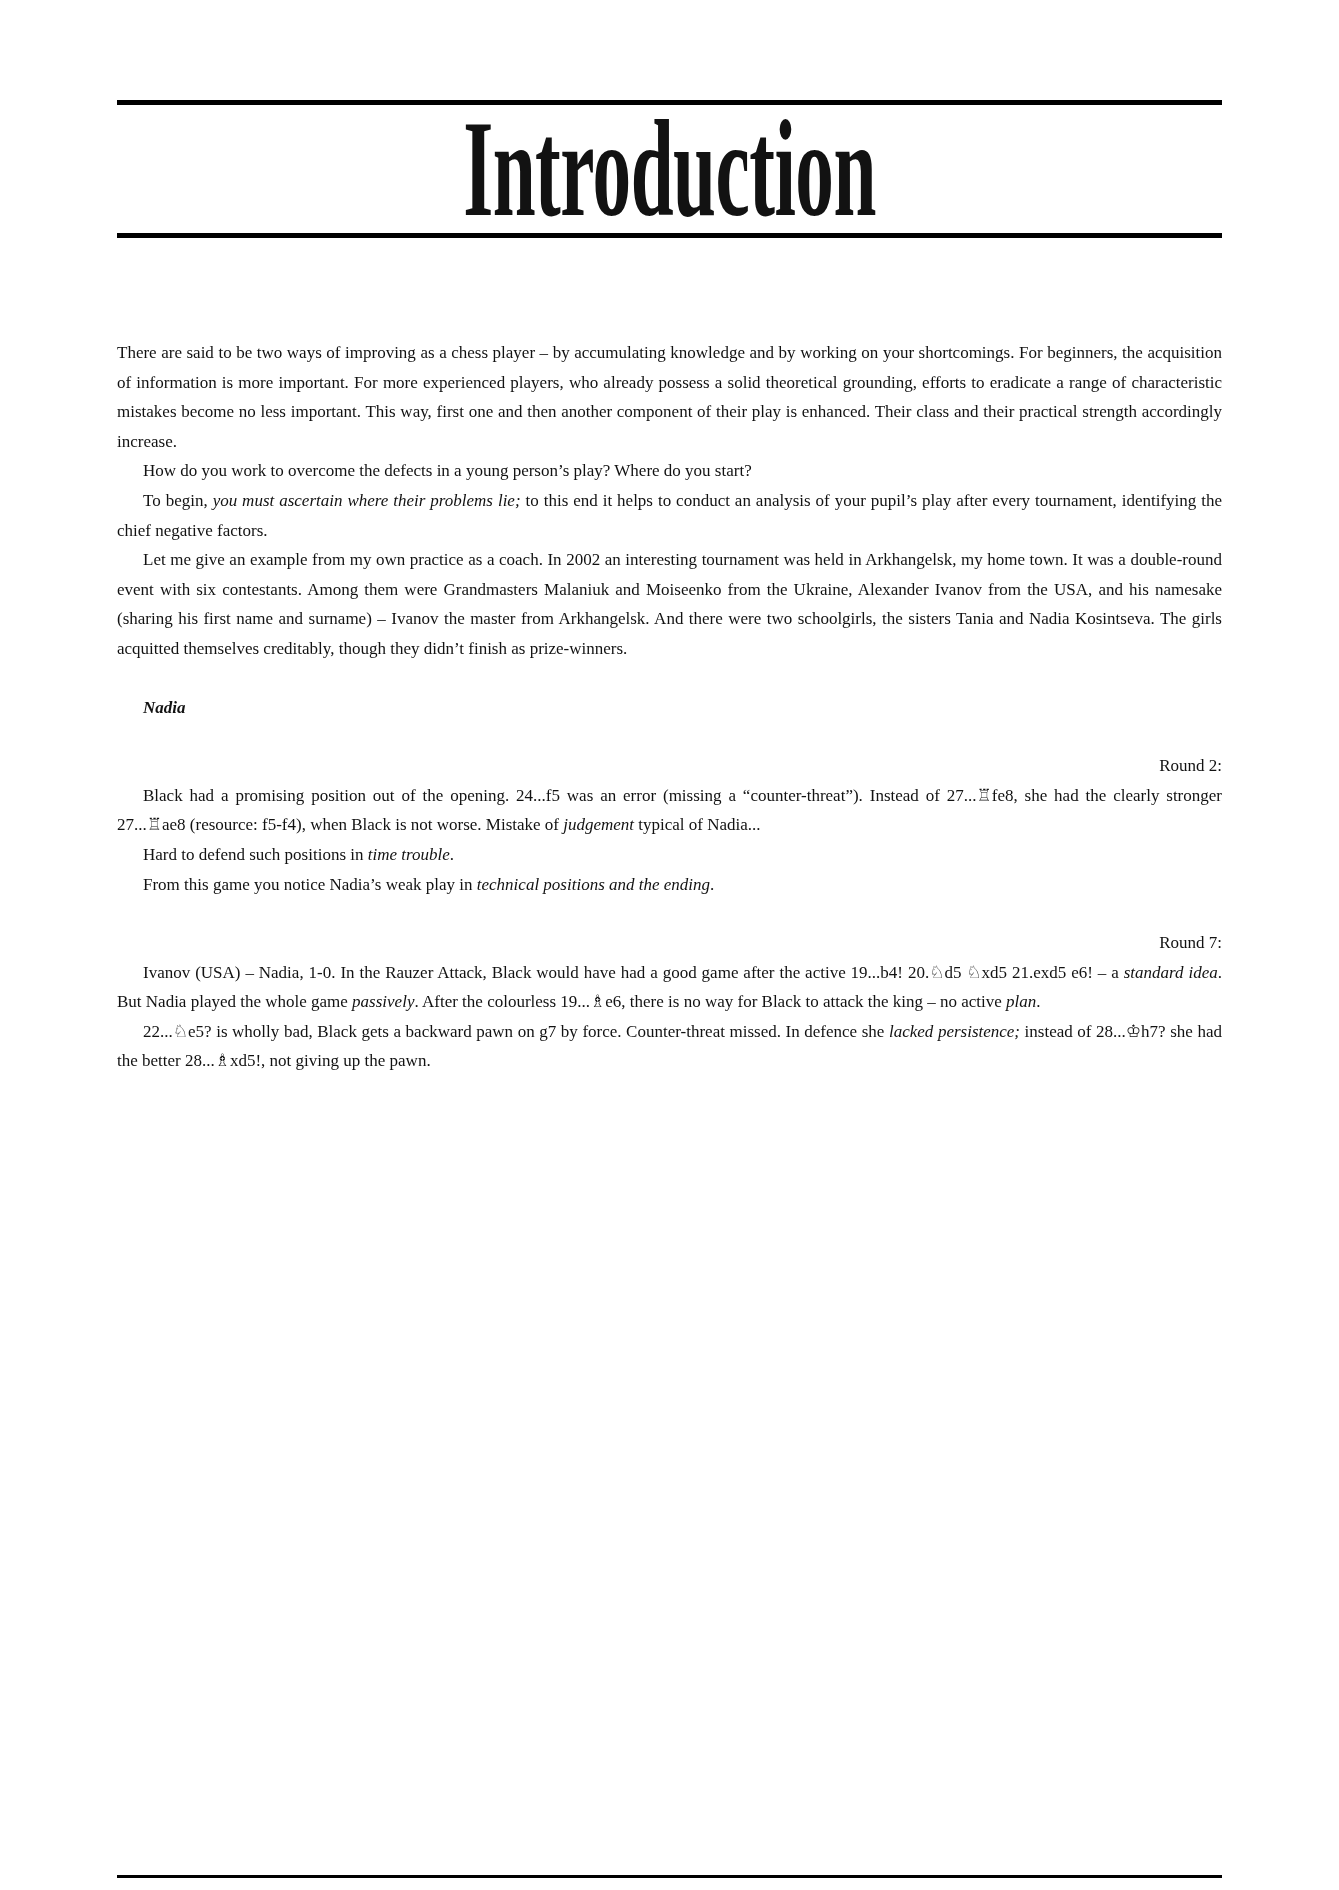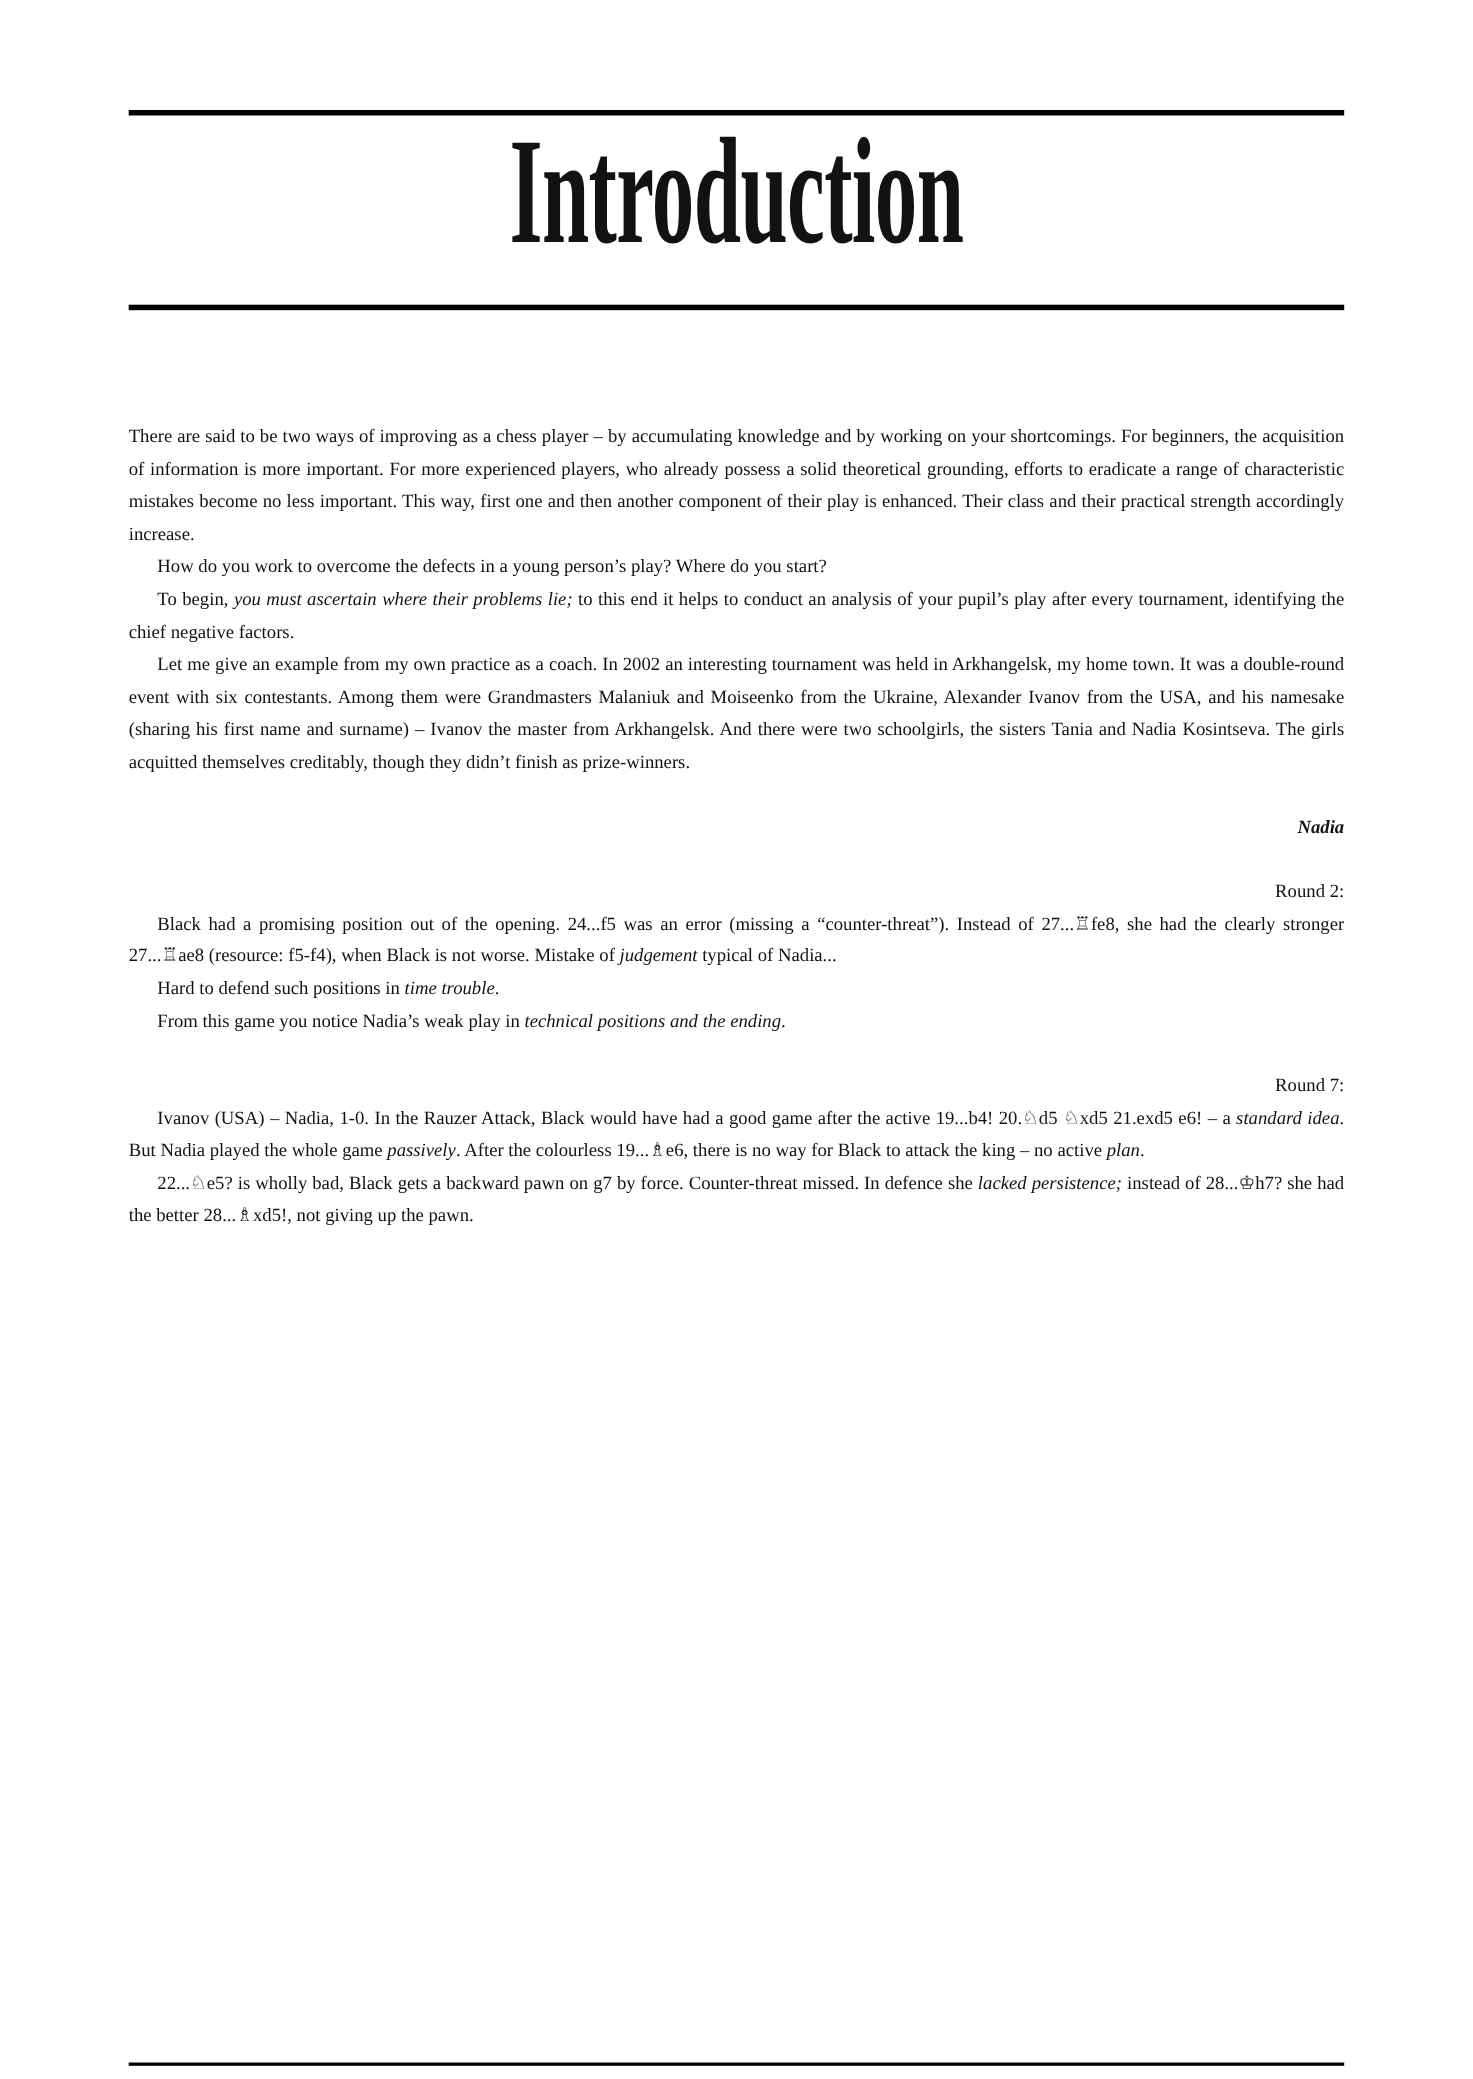--- a/index.html
+++ b/index.html
@@ -14,23 +14,23 @@
     box-sizing: border-box;
     padding: 0 117px;
   }
   .rule {
     background: #000000;
     height: 5px;
     width: 100%;
   }
   .rule-top { margin-top: 100px; }
   .title-wrap {
-    height: 172px;
+    height: 128px;
     display: flex;
-    align-items: flex-start;
+    align-items: center;
     justify-content: center;
     overflow: visible;
   }
   .chapter-title {
     margin: 0;
     font-size: 138px;
     line-height: 1;
     font-weight: bold;
     white-space: nowrap;
     transform: scaleX(0.56);
@@ -43,21 +43,21 @@
     line-height: 29.6px;
     text-align: justify;
   }
   .p { margin: 0; text-indent: 26px; }
   .p-first { text-indent: 0; }
   .subhead {
     margin: 29px 0 0 0;
     text-indent: 26px;
     font-weight: bold;
     font-style: italic;
-    text-align: right;
+    text-align: left;
   }
   .roundhead {
     margin: 29px 0 0 0;
     text-indent: 0;
     font-weight: normal;
     text-align: right;
   }
   .rule-bottom {
     position: absolute;
     left: 117px;

